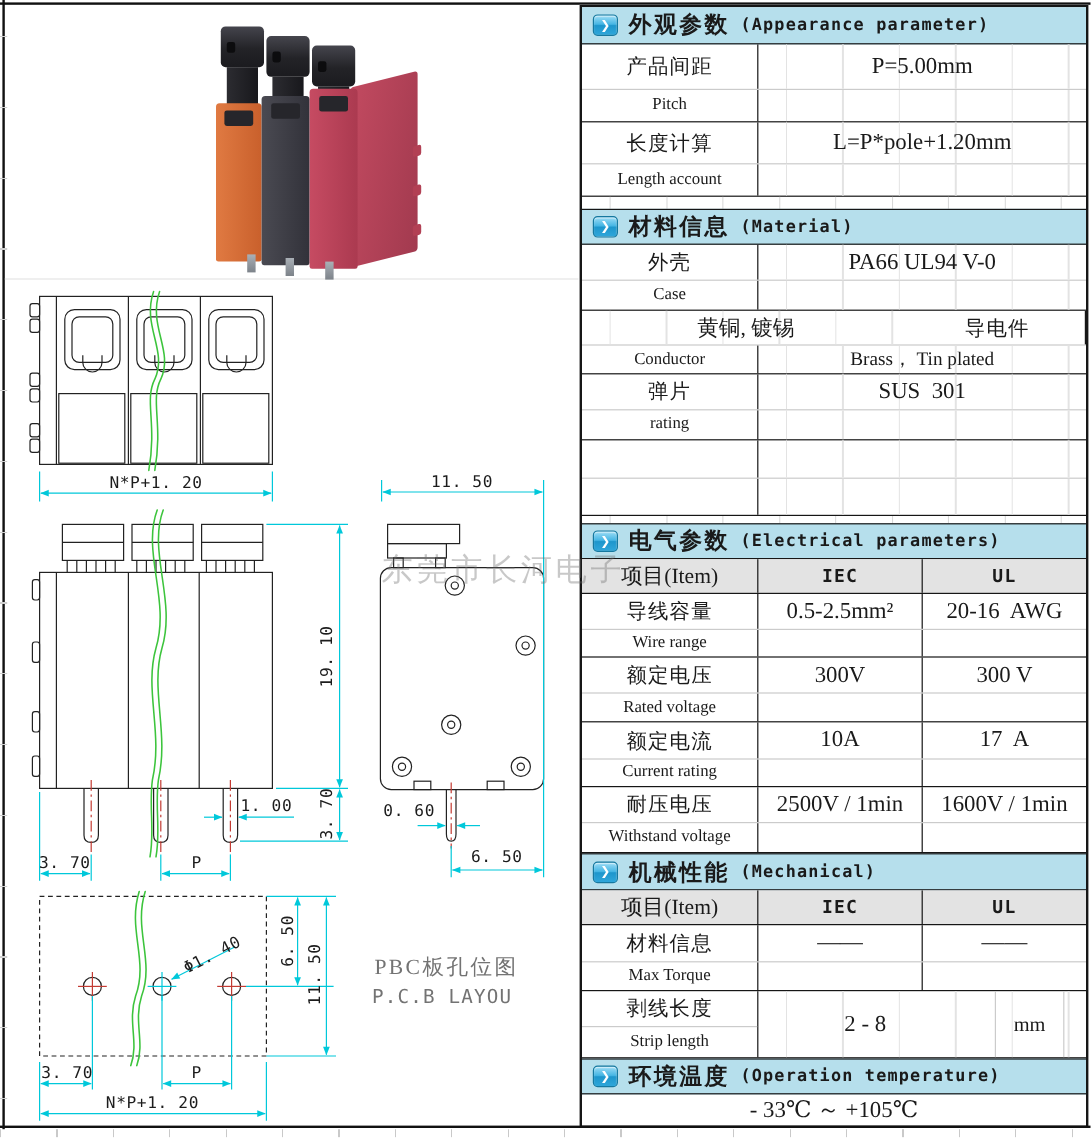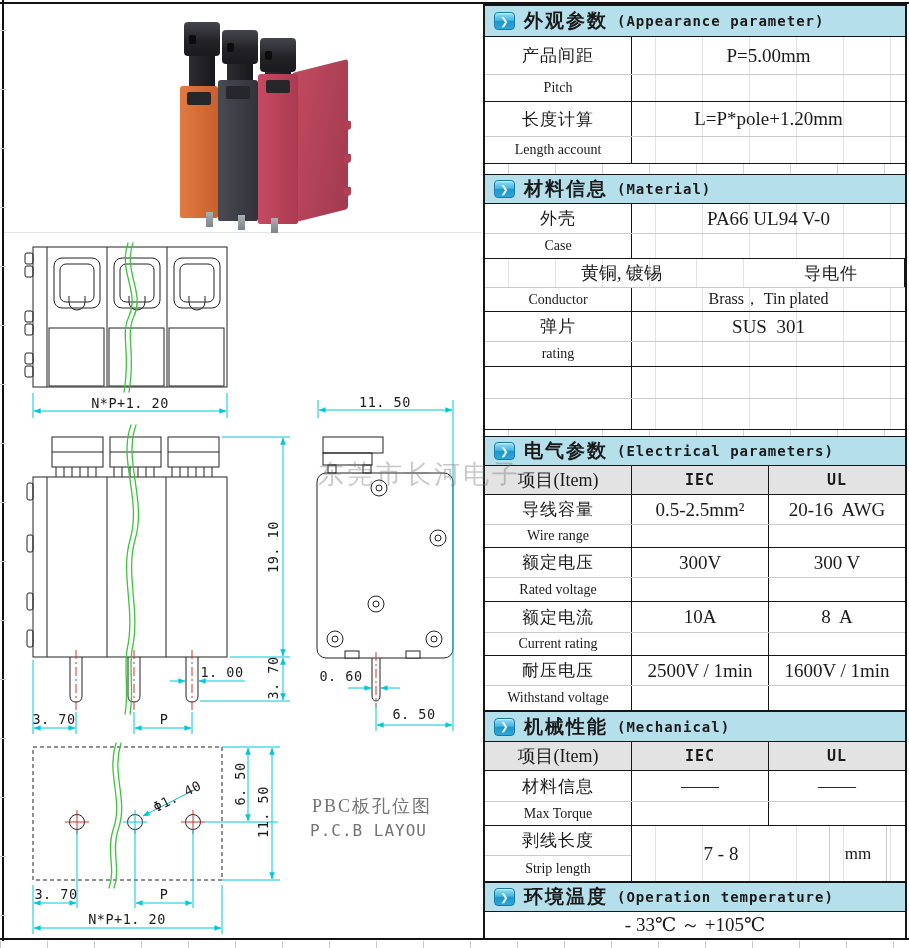--- a/index.html
+++ b/index.html
@@ -419,21 +419,21 @@
       <div class="c cul v">300 V</div>
     </div>
     <div class="trow enr" style="height:24px">
       <div class="c lab len">Rated voltage</div>
       <div class="c ciec"></div>
       <div class="c cul"></div>
     </div>
     <div class="trow zhr" style="height:31px">
       <div class="c lab lzh">额定电流</div>
       <div class="c ciec v">10A</div>
-      <div class="c cul v">8  A</div>
+      <div class="c cul v">17  A</div>
     </div>
     <div class="trow enr" style="height:23px">
       <div class="c lab len">Current rating</div>
       <div class="c ciec"></div>
       <div class="c cul"></div>
     </div>
     <div class="trow zhr" style="height:30px">
       <div class="c lab lzh">耐压电压</div>
       <div class="c ciec v">2500V / 1min</div>
       <div class="c cul v">1600V / 1min</div>
@@ -463,21 +463,21 @@
       <div class="c lab len">Max Torque</div>
       <div class="c ciec"></div>
       <div class="c cul"></div>
     </div>
     <div class="trow enr" style="height:56px">
       <div class="lab" style="display:flex;flex-direction:column">
         <div class="c zhr lzh" style="height:30px">剥线长度</div>
         <div class="c len" style="height:25px">Strip length</div>
       </div>
       <div class="merged gridbg">
-        <div class="mval">7 - 8</div>
+        <div class="mval">2 - 8</div>
         <div class="munit">mm</div>
       </div>
     </div>
 
     <div class="sech" style="height:30px">
       <span class="icbtn">❯</span>
       <span class="zh">环境温度</span>
       <span class="en">(Operation temperature)</span>
     </div>
     <div class="temprow" style="height:26px">- 33℃ ～ +105℃</div>

